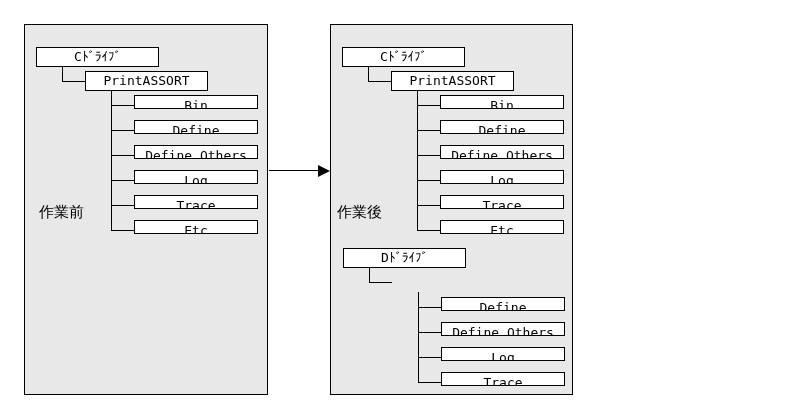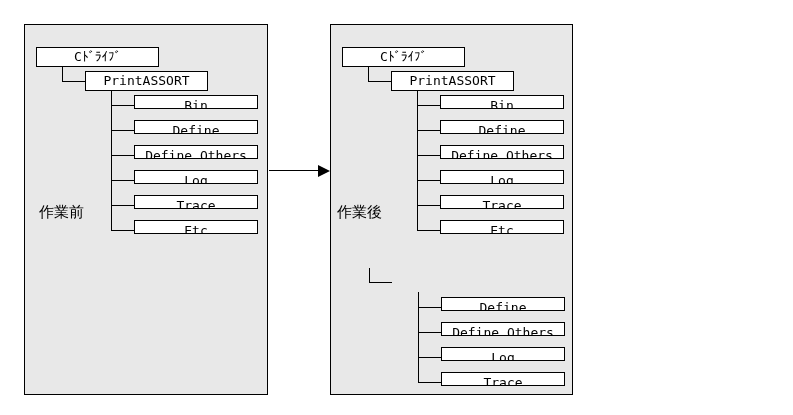--- a/index.html
+++ b/index.html
@@ -102,20 +102,21 @@
     <div class="seg" style="left:86px; top:180px; width:23px; height:1px;"></div>
     <div class="seg" style="left:86px; top:205px; width:23px; height:1px;"></div>
 
     <div class="node h21" style="left:109px; top:70px; width:124px;">Bin</div>
     <div class="node h21" style="left:109px; top:95px; width:124px;">Define</div>
     <div class="node h21" style="left:109px; top:120px; width:124px;">Define.Others</div>
     <div class="node h21" style="left:109px; top:145px; width:124px;">Log</div>
     <div class="node h21" style="left:109px; top:170px; width:124px;">Trace</div>
     <div class="node h21" style="left:109px; top:195px; width:124px;">Etc</div>
 
+    <div class="node h20" style="left:12px; top:223px; width:123px;">Dﾄﾞﾗｲﾌﾞ</div>
 
     <div class="seg" style="left:38px; top:243px; width:1px; height:15px;"></div>
     <div class="seg" style="left:38px; top:257px; width:23px; height:1px;"></div>
 
 
     <div class="seg" style="left:87px; top:267px; width:1px; height:91px;"></div>
     <div class="seg" style="left:87px; top:282px; width:23px; height:1px;"></div>
     <div class="seg" style="left:87px; top:307px; width:23px; height:1px;"></div>
     <div class="seg" style="left:87px; top:332px; width:23px; height:1px;"></div>
     <div class="seg" style="left:87px; top:357px; width:23px; height:1px;"></div>

